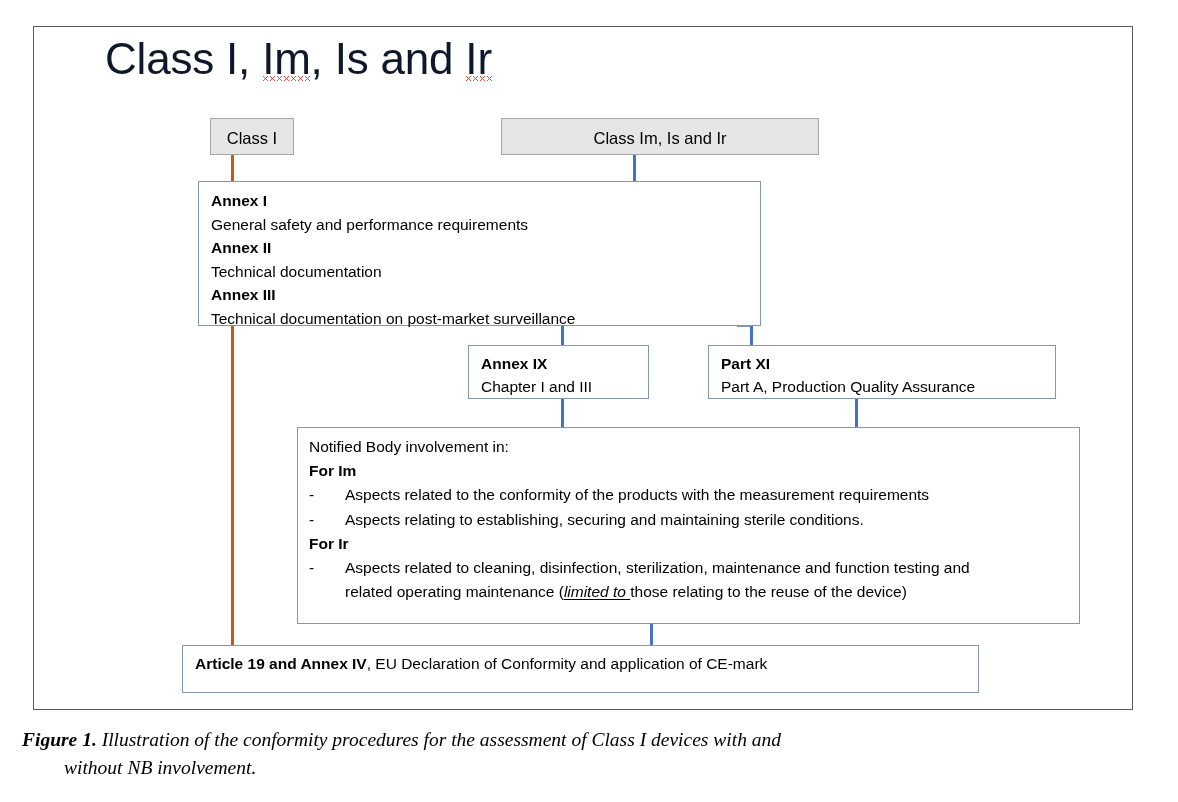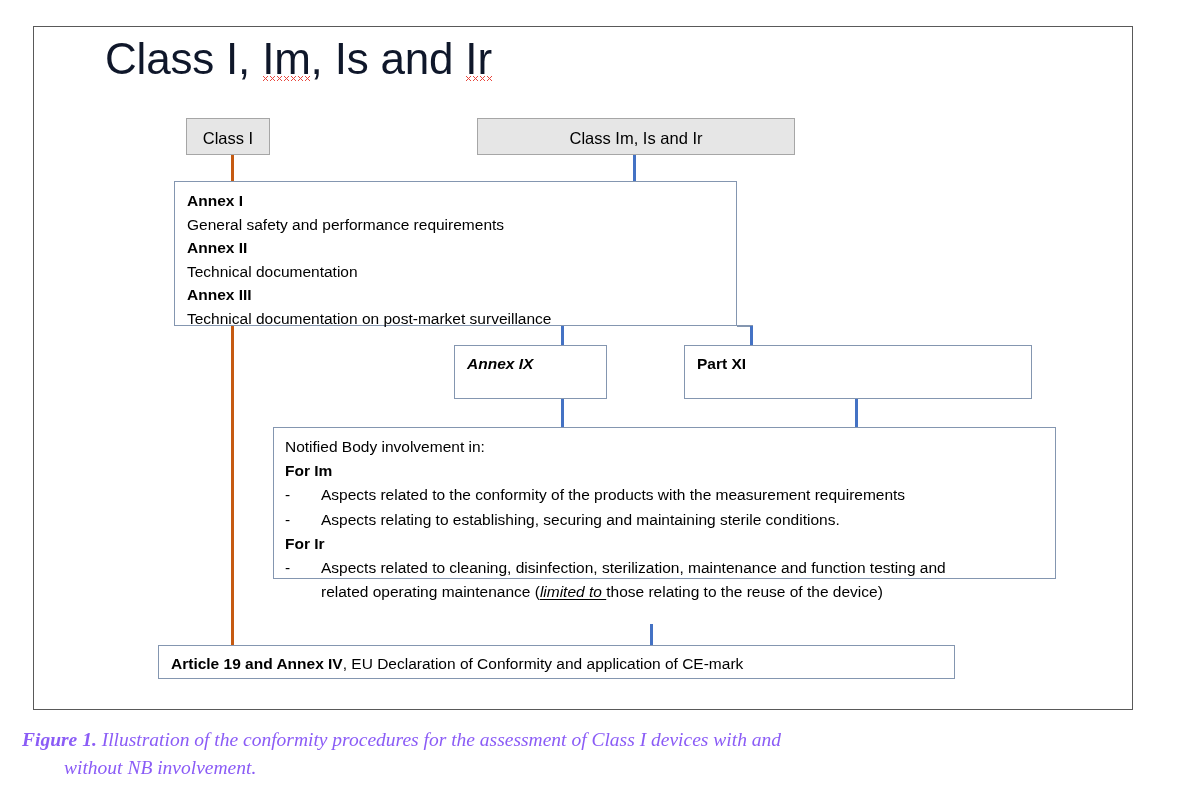--- a/index.html
+++ b/index.html
@@ -77,20 +77,21 @@
     font-style: italic;
   }
 
   
   .box {
     position: absolute;
     box-sizing: border-box;
     background: #ffffff;
     border: 1.1px solid #8496b0;
     z-index: 3;
+    margin-left: 24px;
   }
   .box.grey {
     background: #e6e6e6;
     border: 1.1px solid #a6a6a6;
   }
   .box-inner {
     font-size: 15.5px;
     line-height: 1.5;
     color: #000000;
   }
@@ -125,57 +126,56 @@
     width: 563px;
     height: 145px;
   }
   .box.annex-list .box-inner {
     padding: 7px 0 0 12px;
     font-size: 15.5px;
     line-height: 1.52;
   }
 
   .box.annex-ix {
-    left: 454px;
+    left: 444px;
     top: 345px;
-    width: 153px;
+    width: 181px;
     height: 54px;
-    font-style: italic;
   }
   .box.annex-ix .box-inner,
   .box.annex-xi .box-inner {
     padding: 6px 0 0 12px;
     font-size: 15.5px;
     line-height: 1.5;
   }
 
   .box.annex-xi {
     left: 684px;
     top: 345px;
     width: 348px;
     height: 54px;
   }
 
   .box.notified-body {
     left: 273px;
     top: 427px;
     width: 783px;
-    height: 152px;
+    height: 197px;
   }
   .box.notified-body .box-inner {
     padding: 7px 0 0 11px;
     font-size: 15.5px;
     line-height: 1.56;
   }
 
   .box.article19 {
     left: 158px;
     top: 645px;
     width: 797px;
-    height: 34px;
+    height: 48px;
   }
   .box.article19 .box-inner {
     padding: 6px 0 0 12px;
     font-size: 15.5px;
   }
 
   .bold { font-weight: bold; }
 
   
   .nb-bullet {
@@ -260,21 +260,21 @@
   .caption {
     position: absolute;
     left: 22px;
     top: 726px;
     width: 1136px;
     font-family: "Liberation Serif", serif;
     font-size: 19.5px;
     line-height: 1.42;
     font-style: italic;
     text-align: justify;
-    color: #8b5cf6;
+    color: #000000;
   }
   .caption .cap-label {
     font-weight: bold;
     font-style: italic;
   }
   .caption .cap-line2 {
     text-align: left;
     margin-left: 42px;
   }
 </style>
@@ -311,26 +311,28 @@
       <div class="bold">Annex II</div>
       <div>Technical documentation</div>
       <div class="bold">Annex III</div>
       <div>Technical documentation on post-market surveillance</div>
     </div>
   </div>
 
   <div class="box annex-ix">
     <div class="box-inner">
       <div class="bold">Annex IX</div>
+      <div>Chapter I and III</div>
     </div>
   </div>
 
   <div class="box annex-xi">
     <div class="box-inner">
       <div class="bold">Part XI</div>
+      <div>Part A, Production Quality Assurance</div>
     </div>
   </div>
 
   <div class="box notified-body">
     <div class="box-inner">
 
       <div>Notified Body involvement in:</div>
 
       <div class="bold"><span>For </span><span class="sq">Im</span></div>
       <div class="nb-bullet">

